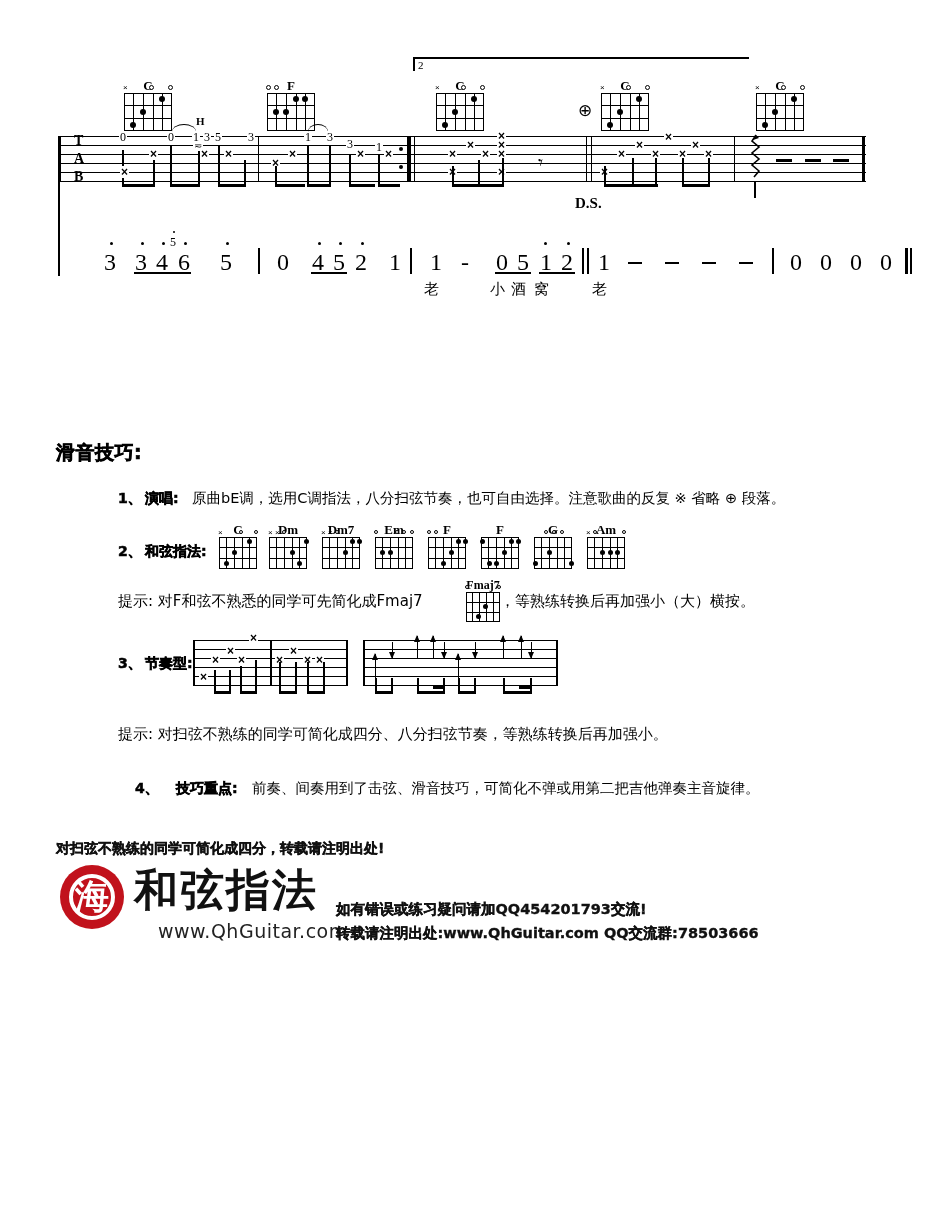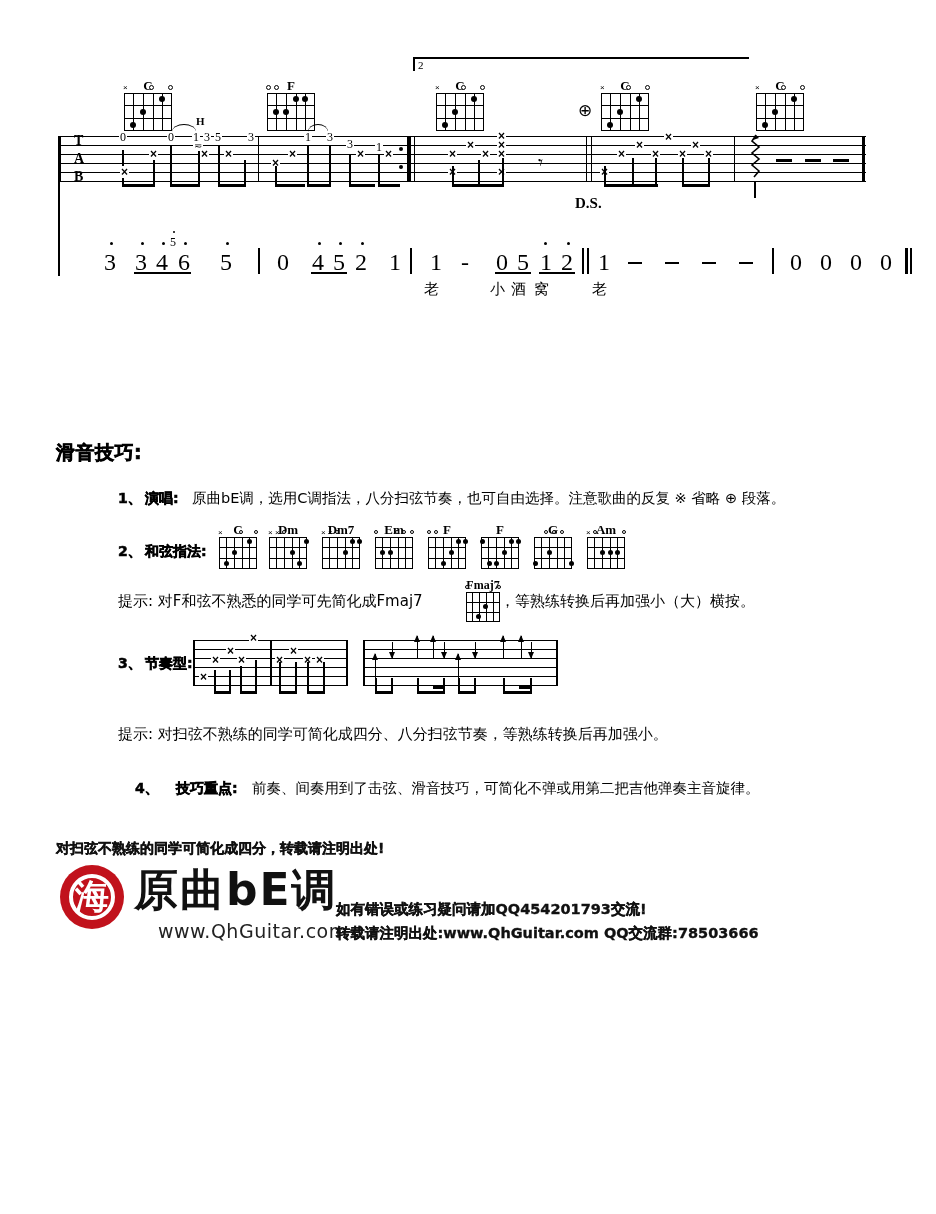--- a/index.html
+++ b/index.html
@@ -803,20 +803,20 @@
   </div>
 
   <div id="footer">
     <div class="footer-note">对扫弦不熟练的同学可简化成四分，转载请注明出处!</div>
 
     <div class="logo-seal">
       <div class="inner-ring"></div>
       <div class="glyph">海</div>
     </div>
 
-    <div class="logo-word">原曲bE调</div>
+    <div class="logo-word">和弦指法</div>
     <div class="logo-url">www.QhGuitar.com</div>
 
     <div class="contact-line" style="left:336px; top:60px;">如有错误或练习疑问请加QQ454201793交流!</div>
     <div class="contact-line" style="left:336px; top:84px;">转载请注明出处:www.QhGuitar.com  QQ交流群:78503666</div>
   </div>
 
 </div>
 
 </body></html>

